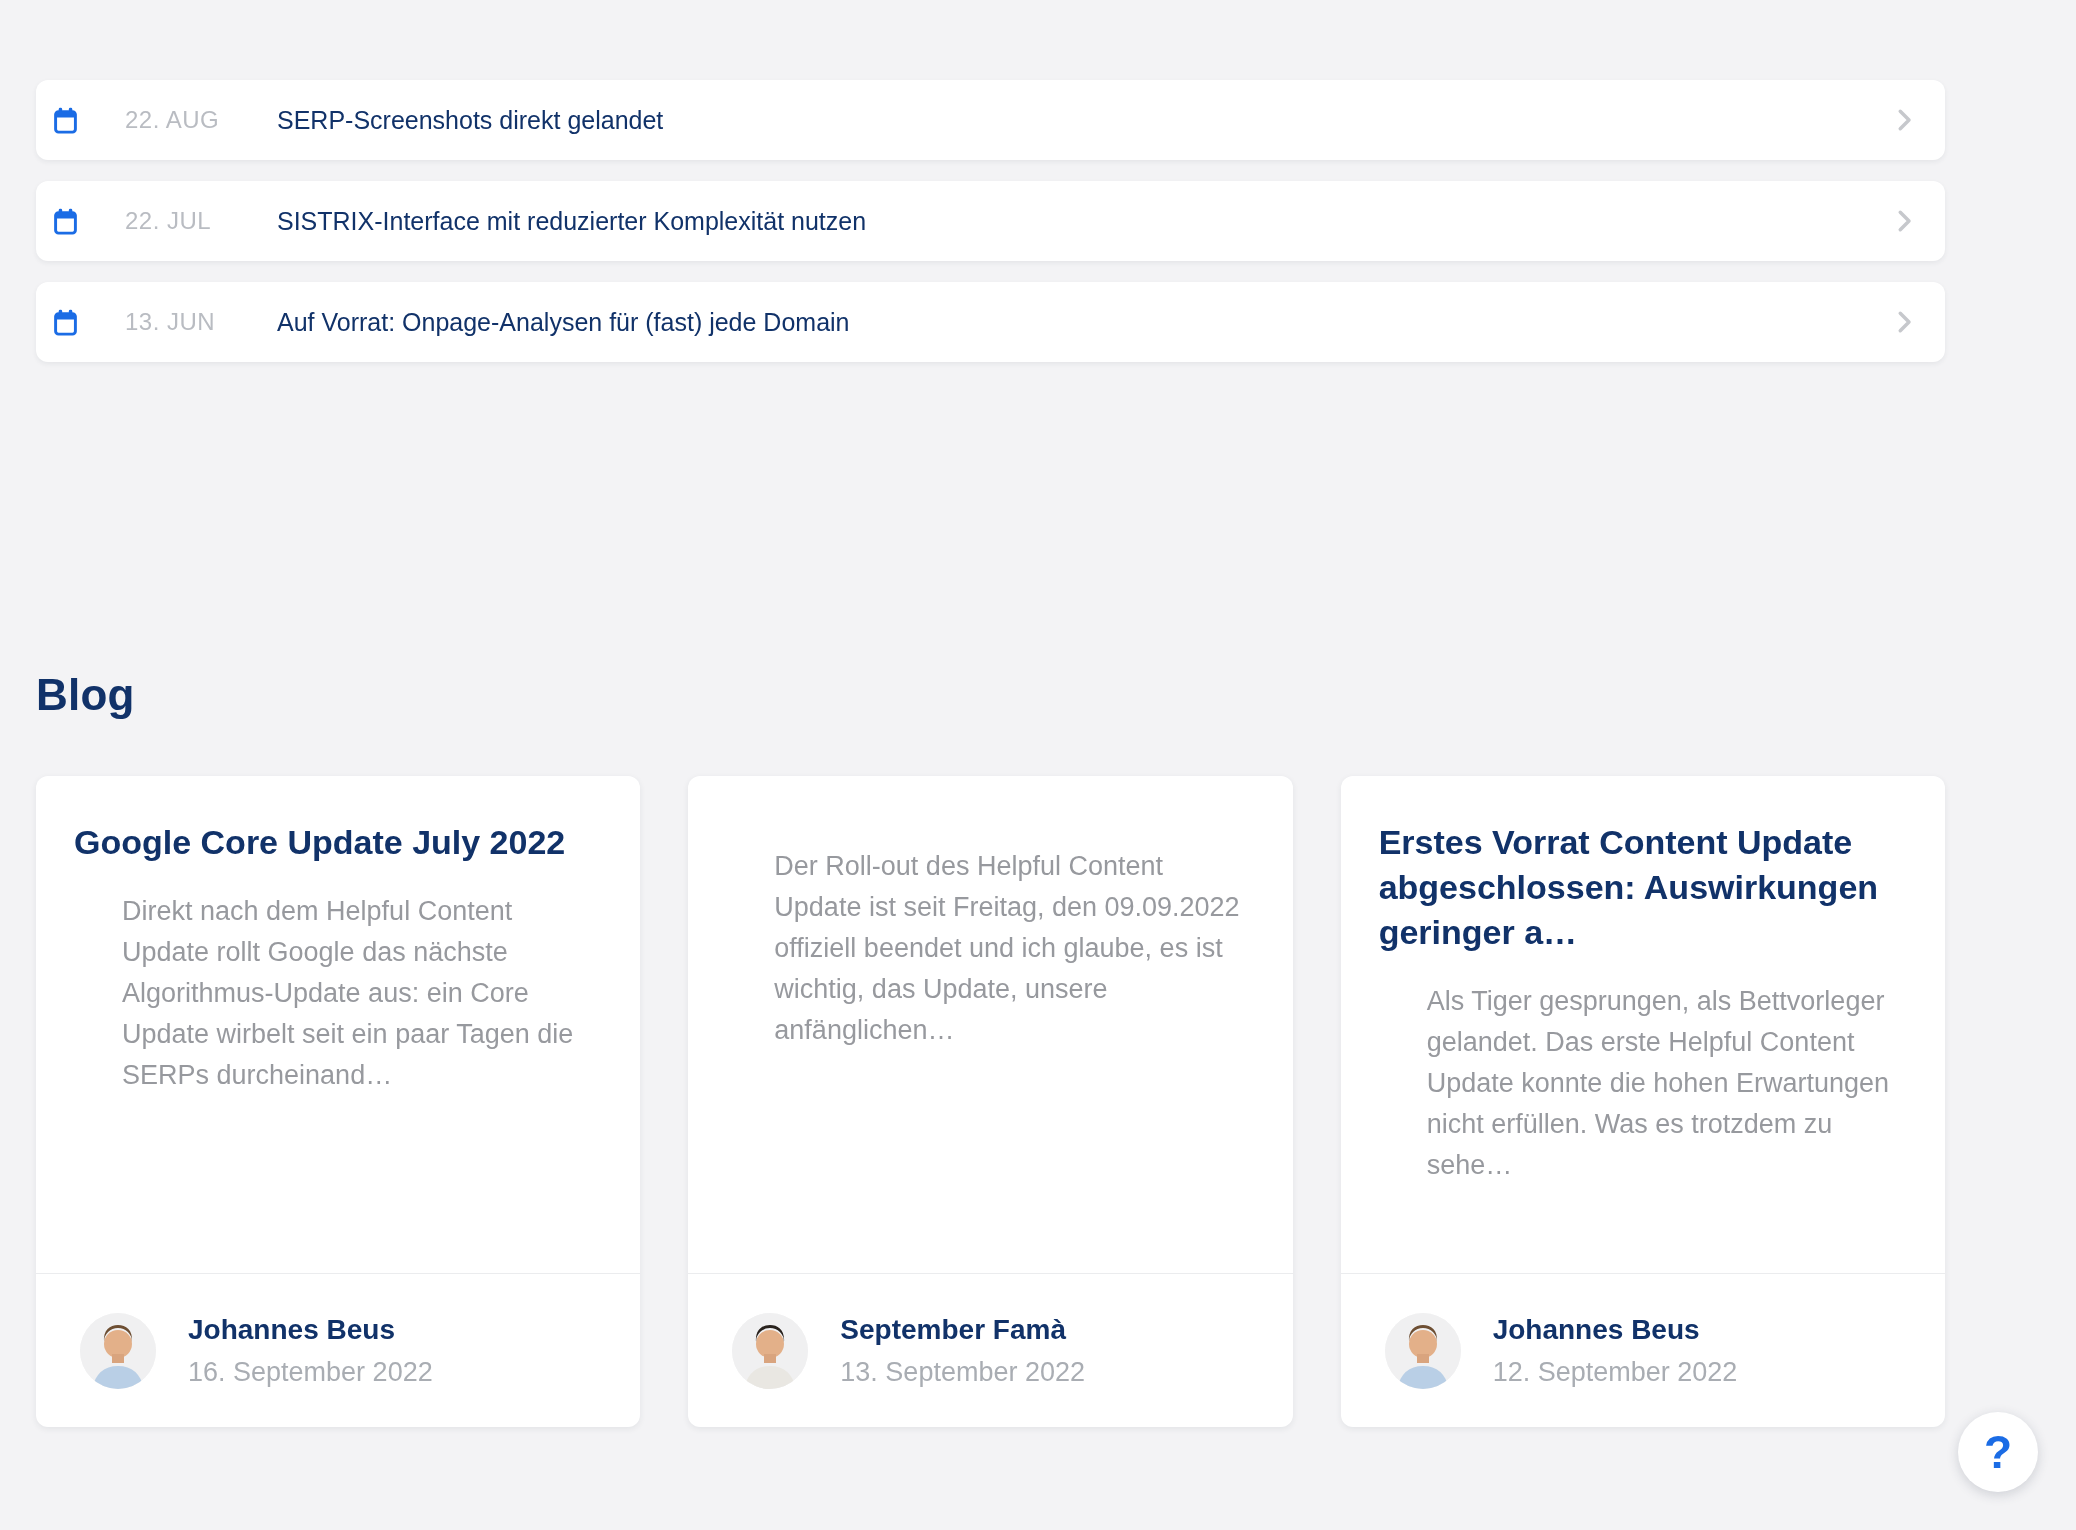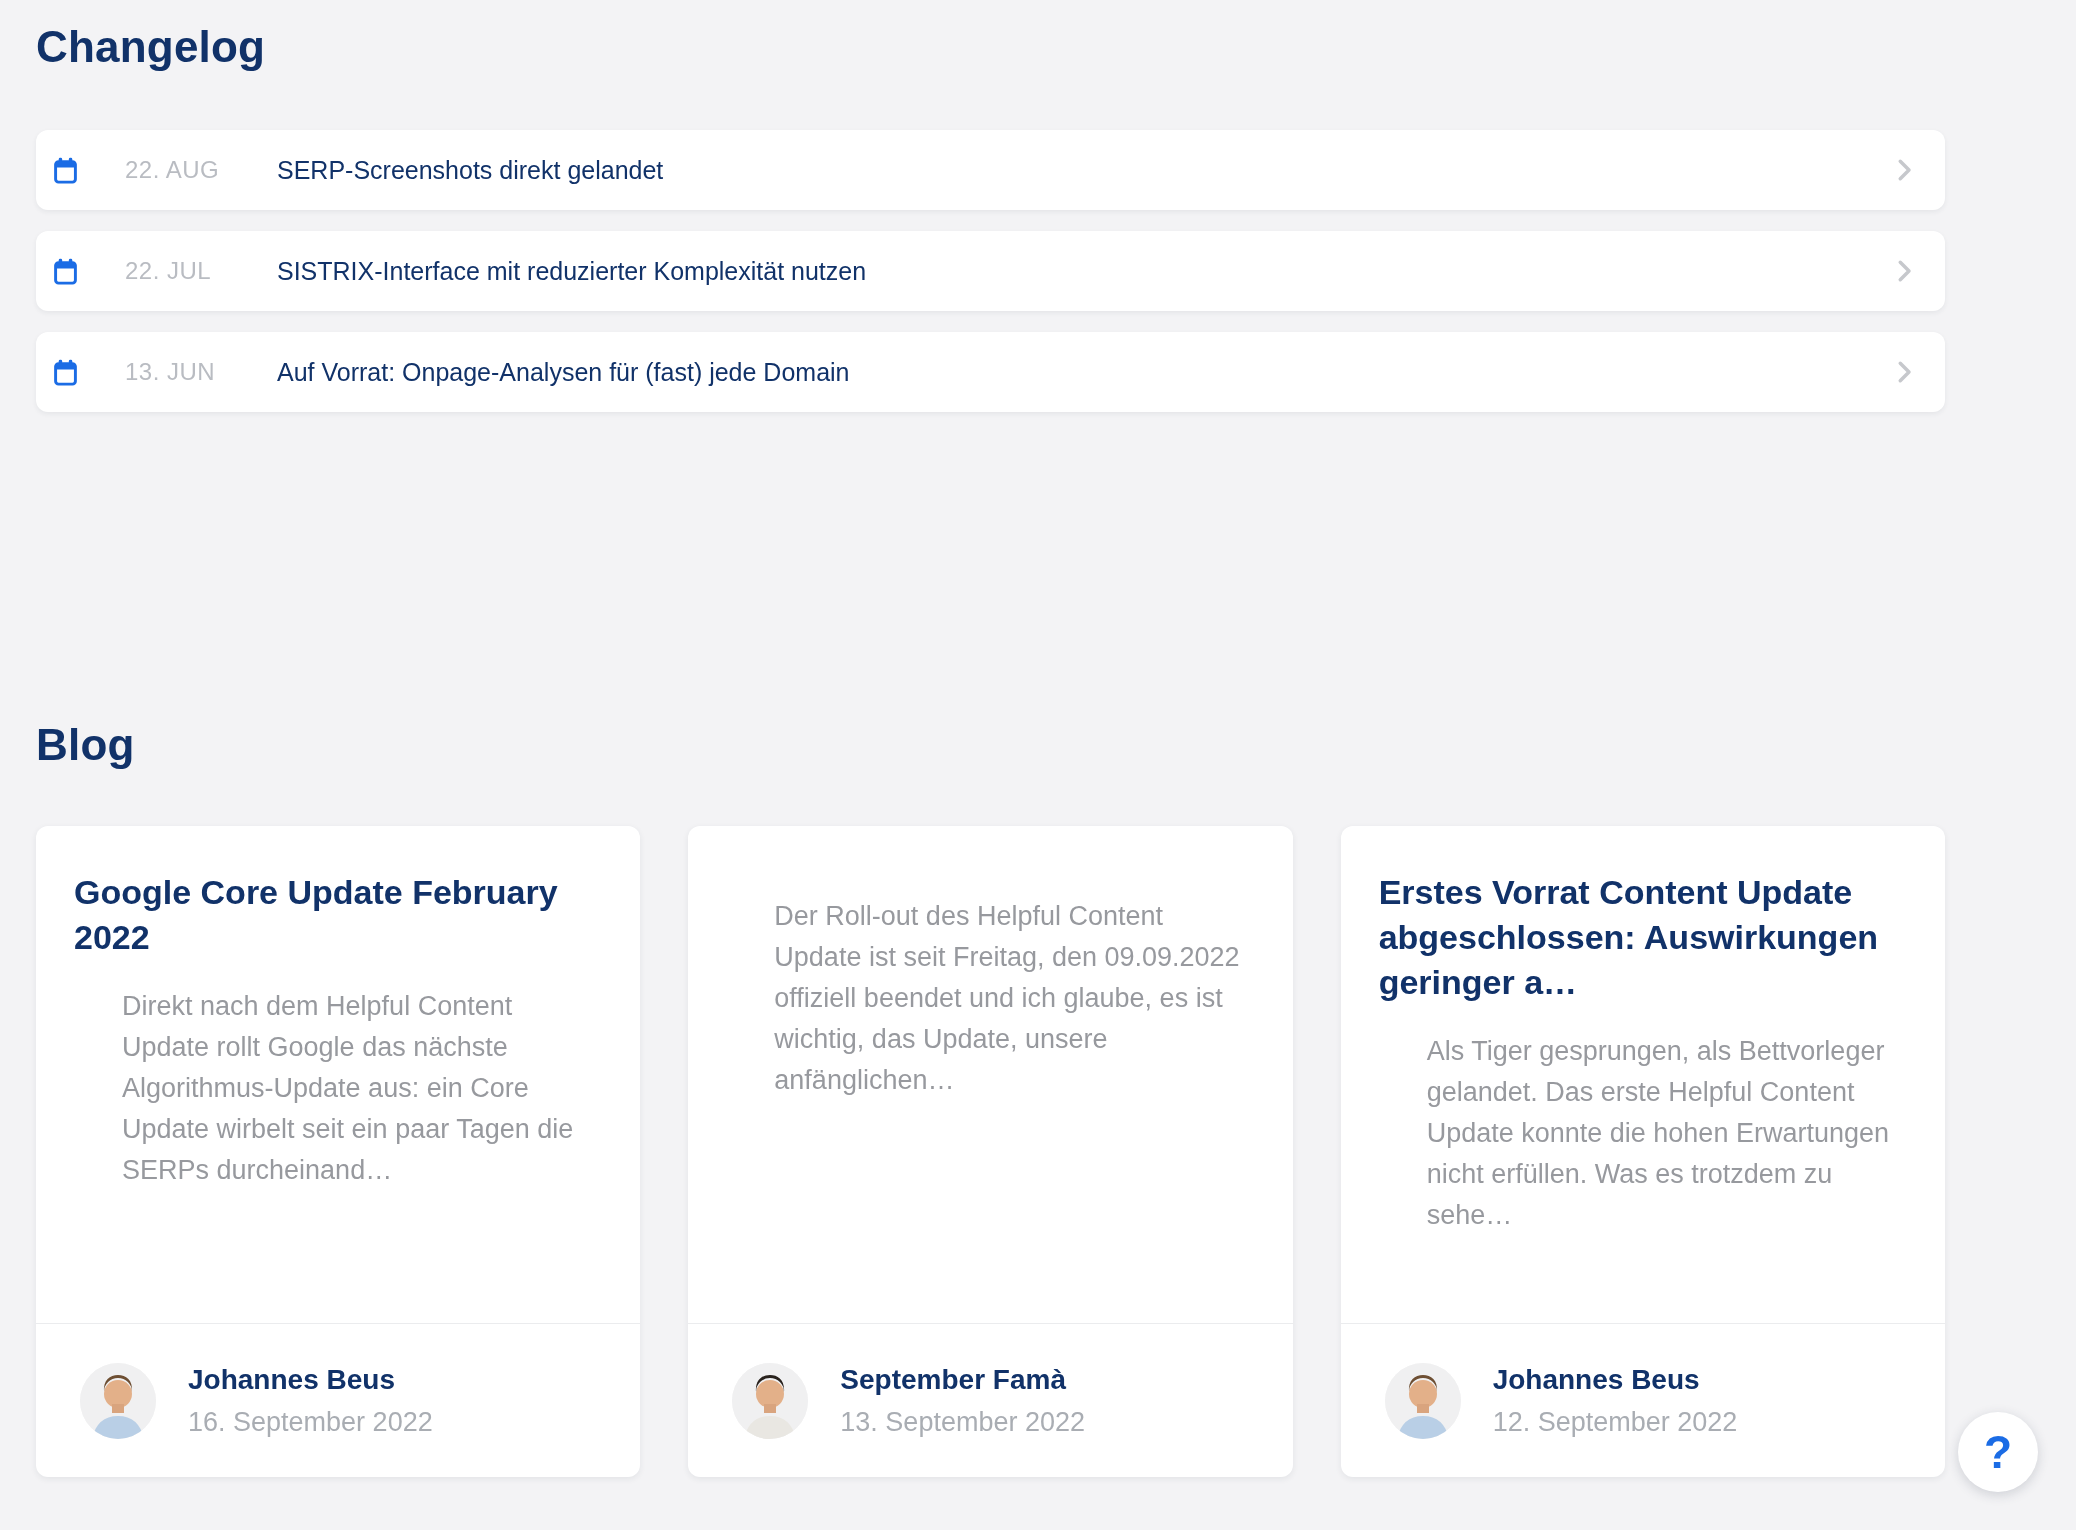--- a/index.html
+++ b/index.html
@@ -118,21 +118,20 @@
     cursor: pointer;
     line-height: 1;
   }
 </style>
 </head>
 <body>
 
 <main>
 
   <section>
-    <h2 class="section-title">Changelog</h2>
 
     <div class="changelog-rows">
 
       <div class="clrow">
         <span class="cal-icon">
           <svg viewBox="0 0 24 25" width="27" height="29">
             <rect x="6" y="1.2" width="3" height="6" rx="1.2" fill="#1b6ce5"></rect>
             <rect x="15" y="1.2" width="3" height="6" rx="1.2" fill="#1b6ce5"></rect>
             <rect x="3.2" y="4.6" width="17.6" height="18.2" rx="2.6" fill="none" stroke="#1b6ce5" stroke-width="2.6"></rect>
             <path d="M3.2 7.2 a2.6 2.6 0 0 1 2.6 -2.6 h12.4 a2.6 2.6 0 0 1 2.6 2.6 v2.6 h-17.6 z" fill="#1b6ce5"></path>
@@ -185,21 +184,21 @@
 
     </div>
   </section>
 
   <section>
     <h2 class="section-title blog-title">Blog</h2>
 
     <div class="blog-cards">
 
       <article class="card">
-        <h3>Google Core Update February 2022</h3>
+        <h3>Google Core Update July 2022</h3>
         <p class="excerpt">Direkt nach dem Helpful Content Update rollt Google das nächste Algorithmus-Update aus: ein Core Update wirbelt seit ein paar Tagen die SERPs durcheinand…</p>
         <footer>
           <span class="avatar av-johannes">
             <svg viewBox="0 0 76 76" width="76" height="76">
               <rect width="76" height="76" fill="#f0f0f1"></rect>
               <circle cx="38" cy="31" r="14" fill="#e3b089"></circle>
               <path d="M24 29 a14 14 0 0 1 28 0 c1 -12 -6 -17 -14 -17 c-8 0 -15 5 -14 17 z" fill="var(--hair)"></path>
               <rect x="32" y="41" width="12" height="9" fill="#d9a47e"></rect>
               <path d="M12 76 q5 -23 26 -23 q21 0 26 23 z" fill="var(--shirt)"></path>
             </svg>

